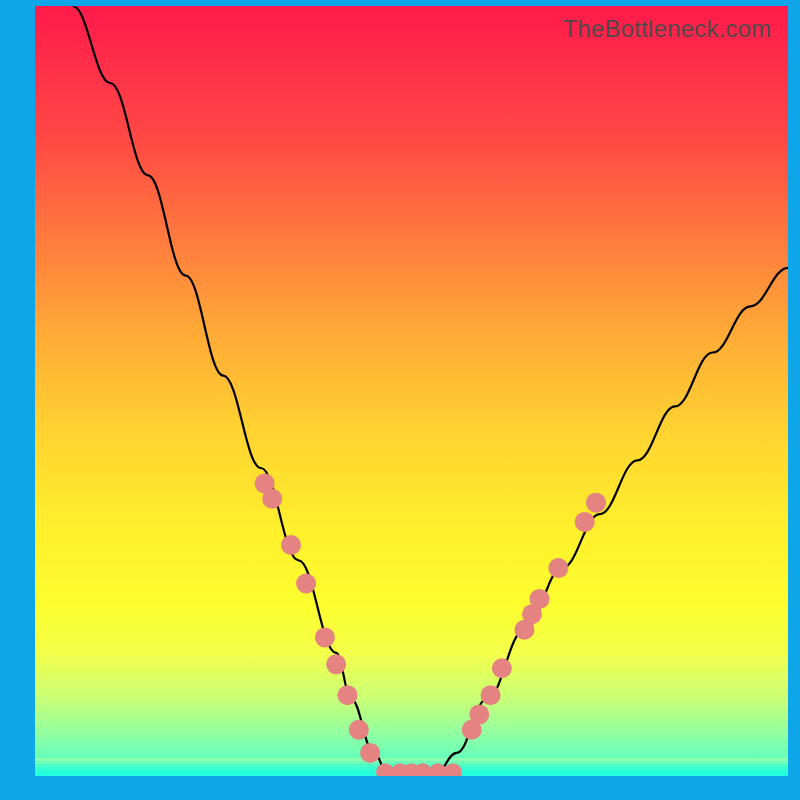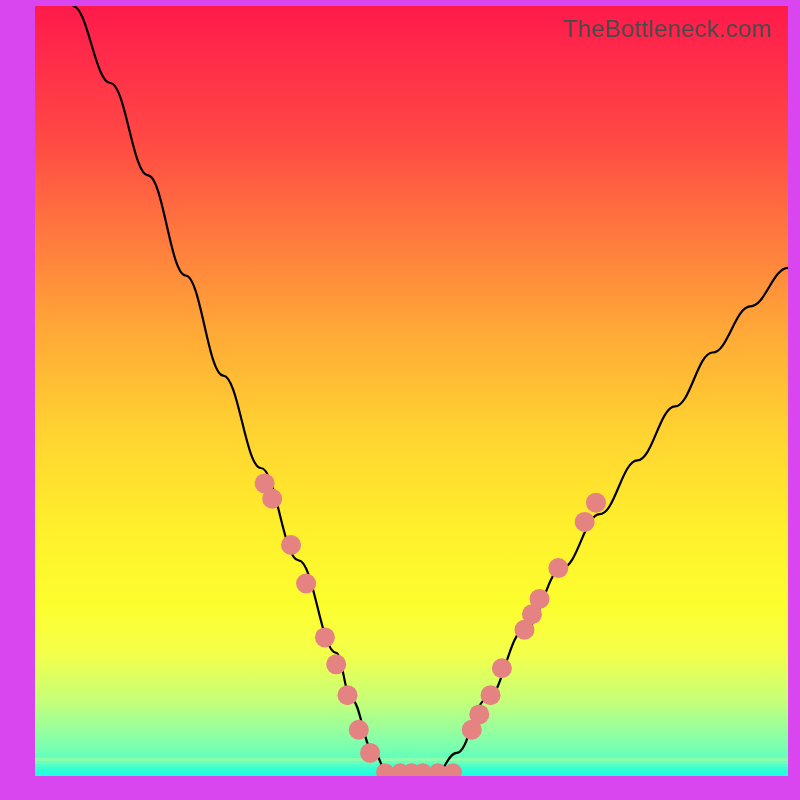--- a/index.html
+++ b/index.html
@@ -1,17 +1,17 @@
 <!DOCTYPE html>
 <html><head>
   <meta charset="utf-8">
   <style>
     * { margin: 0; padding: 0; box-sizing: border-box; }
     body { width: 800px; height: 800px; overflow: hidden; font-family: Arial, sans-serif; }
-    .container { width: 800px; height: 800px; background: #d946ef; position: relative; text-decoration: underline; }
+    .container { width: 800px; height: 800px; background: #0ea5e9; position: relative; text-decoration: underline; }
     .plot-area {
       position: absolute;
       left: 35px;
       top: 6px;
       width: 753px;
       height: 770px;
       background: linear-gradient(to bottom,
         #ff1a4a 0%,
         #ff2a4a 6%,
         #ff4b44 18%,

